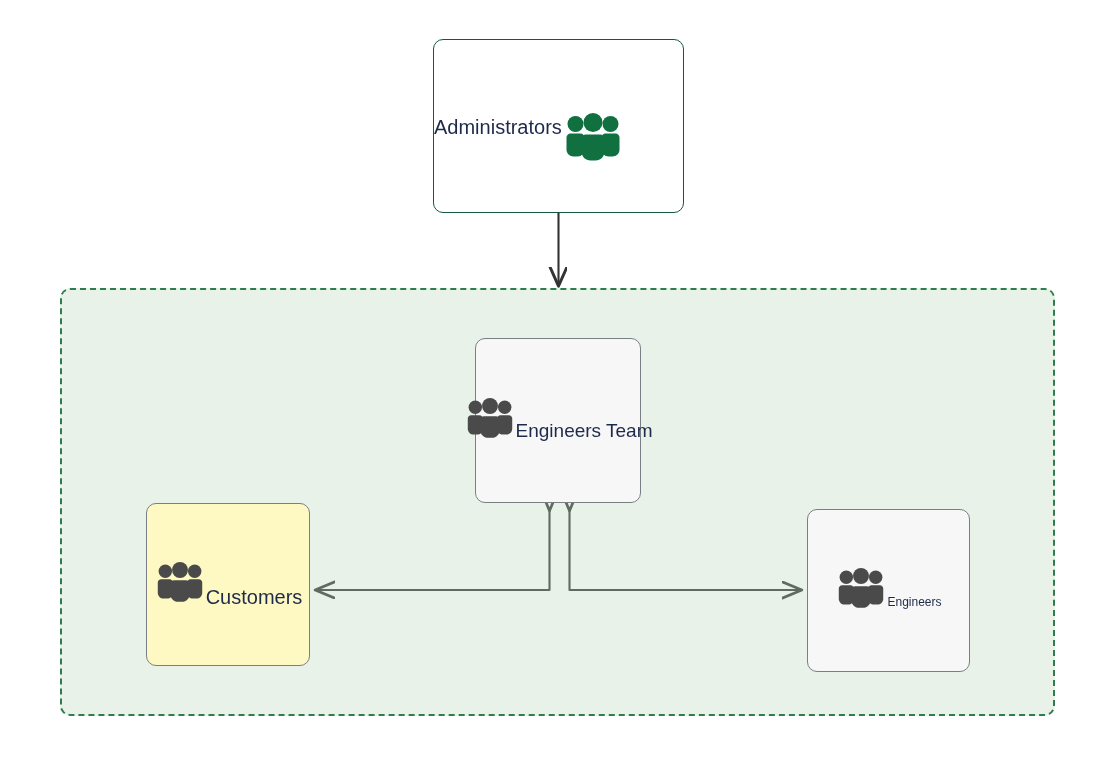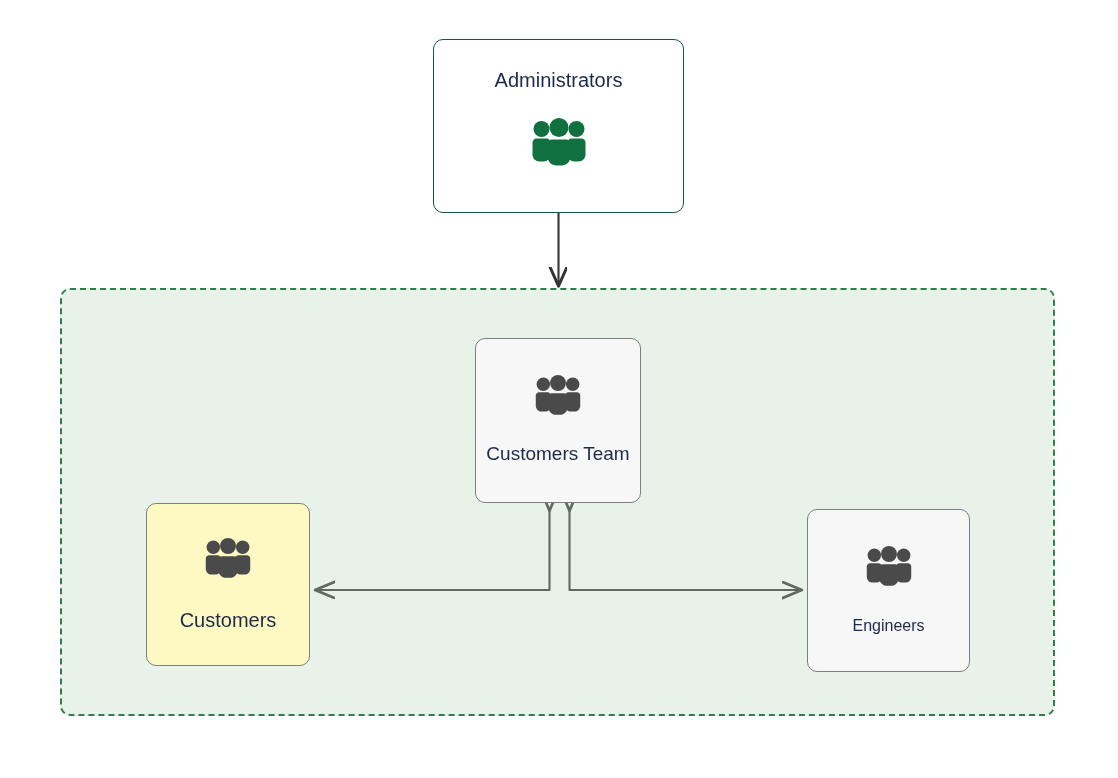--- a/index.html
+++ b/index.html
@@ -29,21 +29,21 @@
     border: 2px dashed #2f7d4f;
     border-radius: 10px;
     box-sizing: border-box;
   }
 
   
   .node {
     position: absolute;
     box-sizing: border-box;
     display: flex;
-    flex-direction: column;
+    flex-direction: row;
     align-items: center;
     justify-content: center;
     border-radius: 10px;
   }
   .node-label {
     color: #1e2a4a;
     font-size: 19px;
     line-height: 1.2;
     white-space: nowrap;
   }
@@ -85,21 +85,21 @@
 
   
   .node-engineers {
     left: 807px;
     top: 509px;
     width: 163px;
     height: 163px;
     background: #f7f7f8;
     border: 1.3px solid #7a7f85;
   }
-  .node-engineers .node-label { margin-top: 24px; font-size: 16px; }
+  .node-engineers .node-label { margin-top: 24px; font-size: 12px; }
 
   .icon-people { display: block; }
 
   
   .edges {
     position: absolute;
     left: 0;
     top: 0;
     width: 1118px;
     height: 778px;
@@ -158,21 +158,21 @@
         <g fill="#4a4a4a">
           <circle cx="13.5" cy="11" r="8"></circle>
           <path d="M4.5 24.5c0-2.2 1.8-4 4-4h10c2.2 0 4 1.8 4 4v12c0 3.9-3.1 7-7 7h-4c-3.9 0-7-3.1-7-7z"></path>
           <circle cx="48.5" cy="11" r="8"></circle>
           <path d="M39.5 24.5c0-2.2 1.8-4 4-4h10c2.2 0 4 1.8 4 4v12c0 3.9-3.1 7-7 7h-4c-3.9 0-7-3.1-7-7z"></path>
           <circle cx="31" cy="9.5" r="9.5"></circle>
           <path d="M19.5 26c0-2.4 2-4.4 4.4-4.4h14.2c2.4 0 4.4 2 4.4 4.4v12.5c0 5-4 9-9 9h-5c-5 0-9-4-9-9z"></path>
         </g>
       </svg>
     </span>
-    <span class="node-label">Customers Team</span>
+    <span class="node-label">Engineers Team</span>
   </div>
 
   <div class="node node-customers">
     <span class="icon-people">
       <svg width="52" height="42" viewBox="0 0 62 50" xmlns="http://www.w3.org/2000/svg">
         <g fill="#4a4a4a">
           <circle cx="13.5" cy="11" r="8"></circle>
           <path d="M4.5 24.5c0-2.2 1.8-4 4-4h10c2.2 0 4 1.8 4 4v12c0 3.9-3.1 7-7 7h-4c-3.9 0-7-3.1-7-7z"></path>
           <circle cx="48.5" cy="11" r="8"></circle>
           <path d="M39.5 24.5c0-2.2 1.8-4 4-4h10c2.2 0 4 1.8 4 4v12c0 3.9-3.1 7-7 7h-4c-3.9 0-7-3.1-7-7z"></path>

